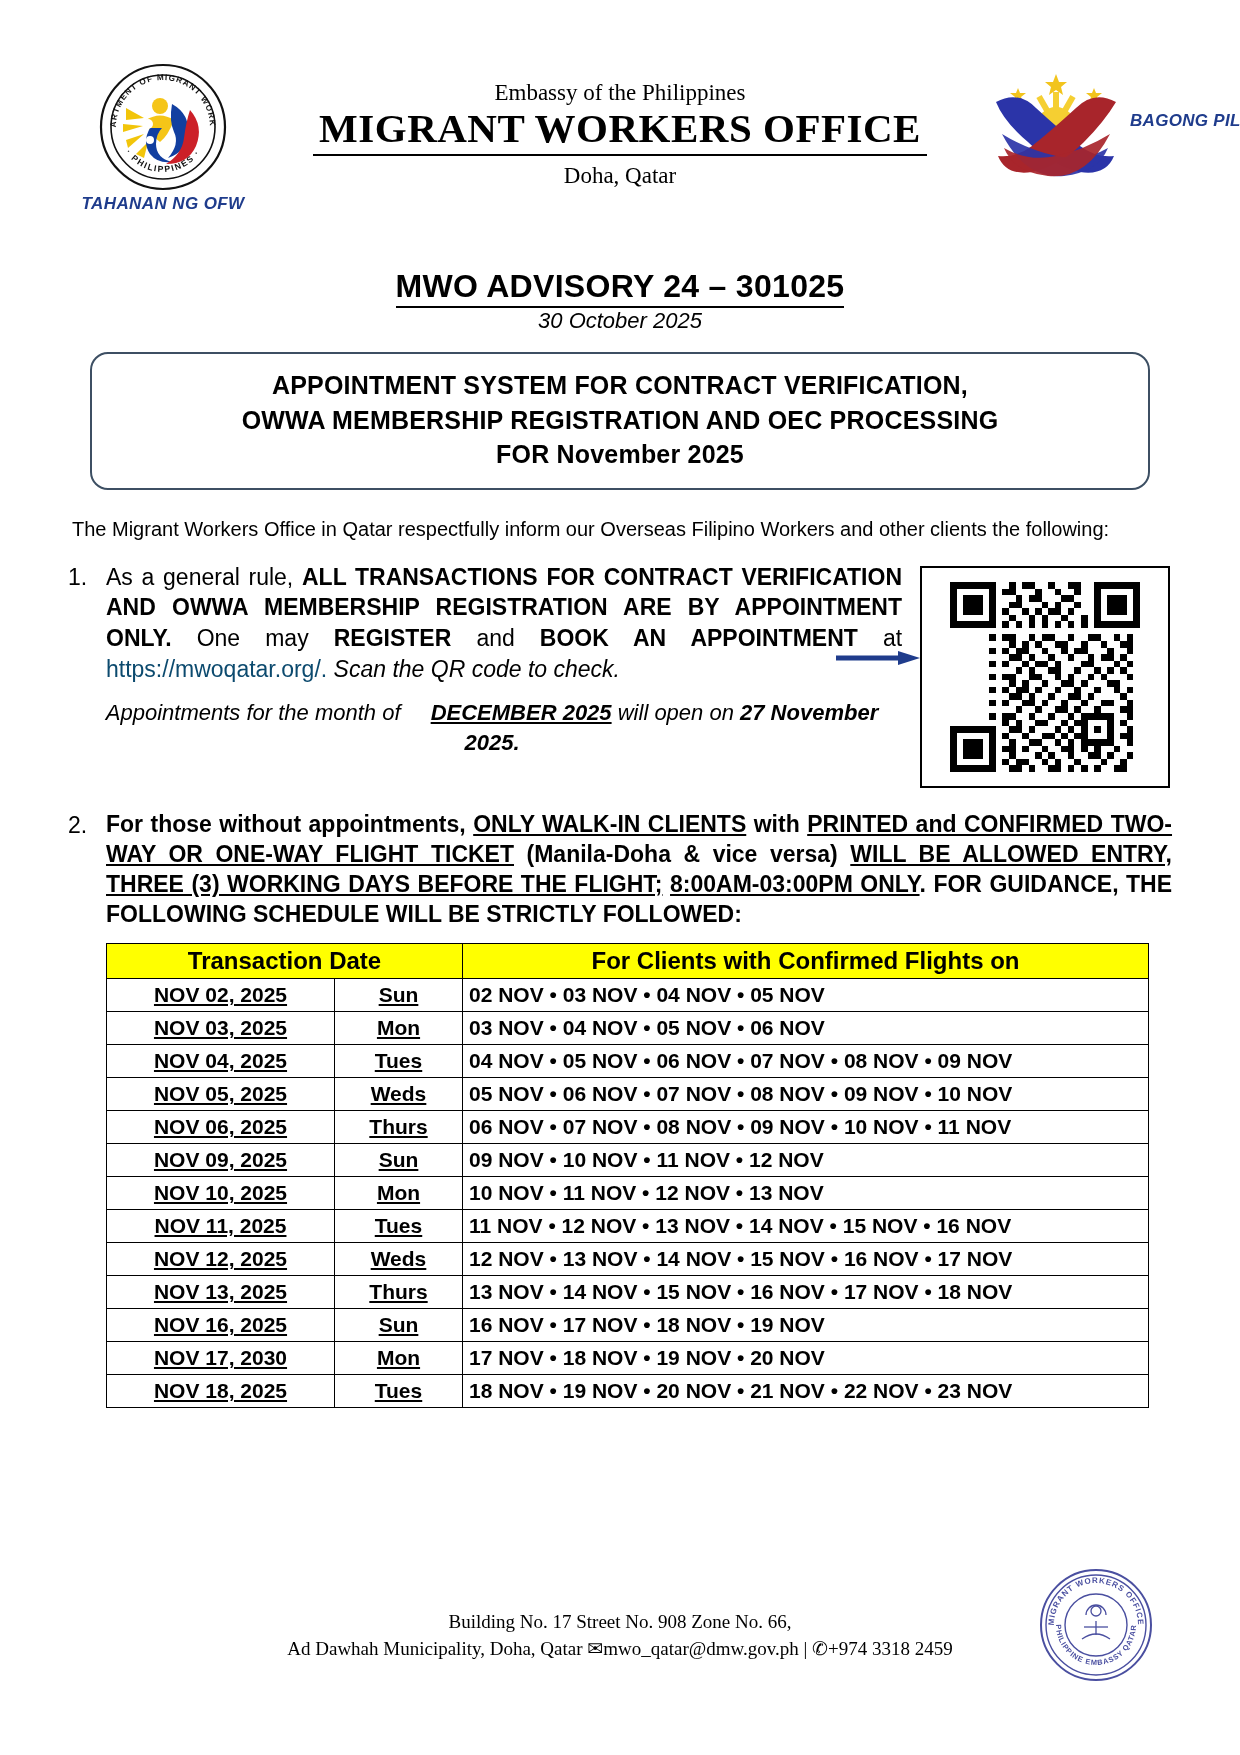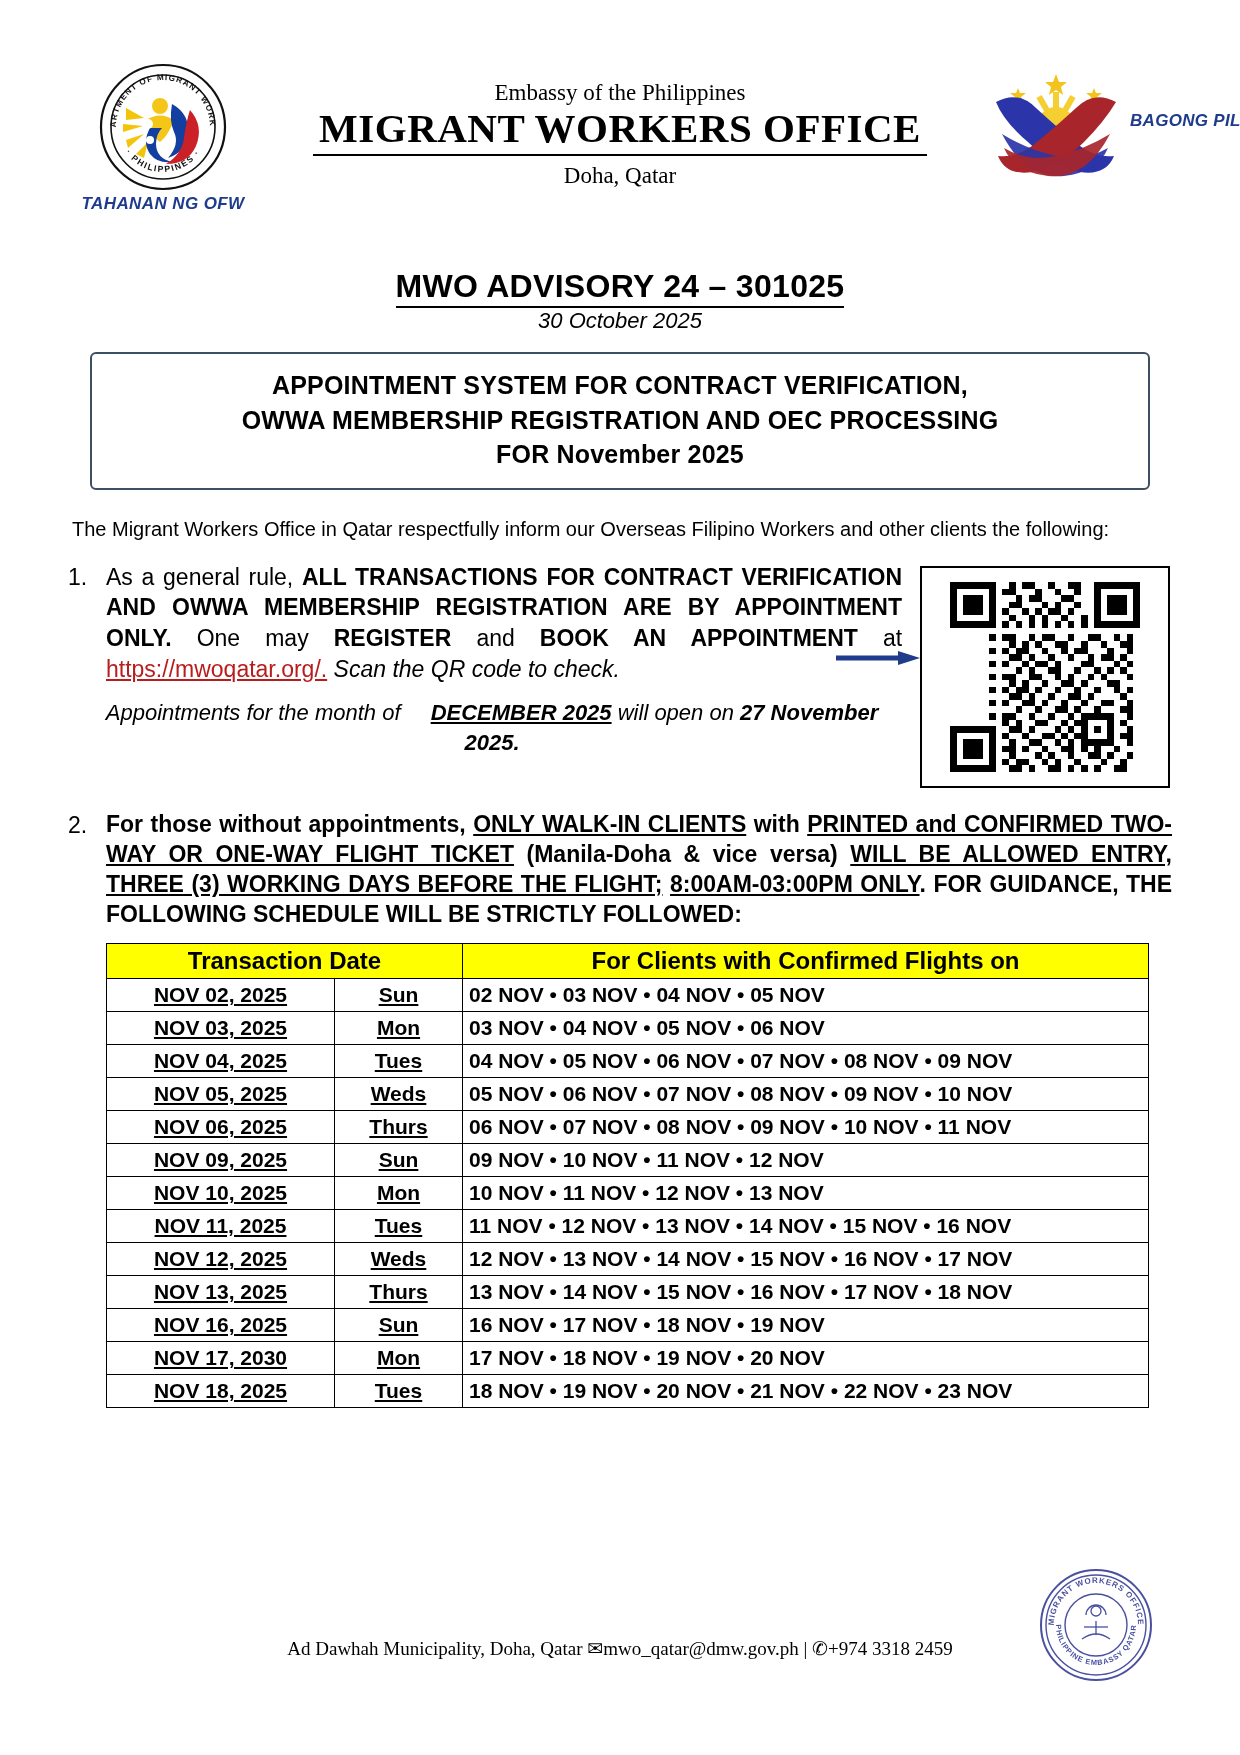--- a/index.html
+++ b/index.html
@@ -107,21 +107,21 @@
     text-align: center;
     font-size: 22px;
     font-style: italic;
     margin-top: 3px;
   }
 
   
   .title-box {
     margin: 18px 22px 0 22px;
     border: 2.5px solid #3d4f63;
-    border-radius: 6px;
+    border-radius: 18px;
     padding: 14px 18px 16px 18px;
     text-align: center;
   }
   .title-line {
     font-size: 25px;
     font-weight: bold;
     line-height: 1.38;
     letter-spacing: 0.2px;
   }
 
@@ -153,22 +153,21 @@
     font-size: 23px;
     line-height: 1.33;
     text-align: justify;
   }
   .b { font-weight: bold; }
   .u { text-decoration: underline; }
   .i { font-style: italic; }
   .bi { font-weight: bold; font-style: italic; }
   .biu { font-weight: bold; font-style: italic; text-decoration: underline; margin-left: 24px; }
   .link {
-    color: #b91c1c;
-    text-decoration: underline;
+    color: #0c4a6e;
   }
 
   .dec-note {
     font-size: 22px;
     font-style: italic;
     line-height: 1.34;
     text-align: center;
     margin: 14px 20px 0 34px;
   }
 
@@ -680,20 +679,21 @@
       </tr>
       <tr>
         <td class="date-cell"><span>NOV 18, 2025</span></td>
         <td class="day-cell"><span>Tues</span></td>
         <td class="fl-cell">18 NOV • 19 NOV • 20 NOV • 21 NOV • 22 NOV • 23 NOV</td>
       </tr>
     </tbody>
   </table>
 
   <div class="footer">
+    <div>Building No. 17 Street No. 908 Zone No. 66,</div>
     <div>
       <span>Ad Dawhah Municipality, Doha, Qatar</span>
       <span>✉</span><span>mwo_qatar@dmw.gov.ph</span>
       <span>|</span>
       <span>✆</span><span>+974 3318 2459</span>
     </div>
   </div>
 
   <div class="footer-seal">
     <svg viewBox="0 0 116 116" width="116" height="116" aria-hidden="true">

